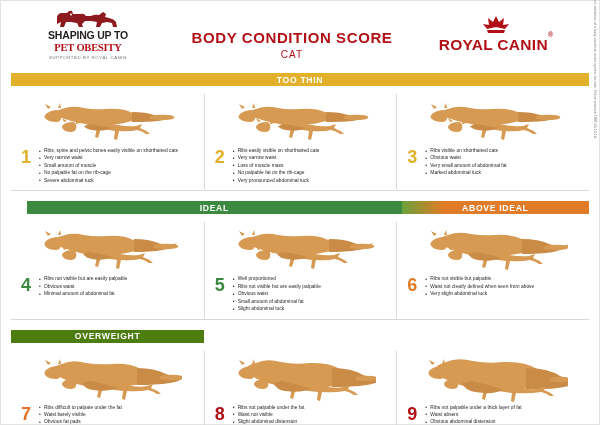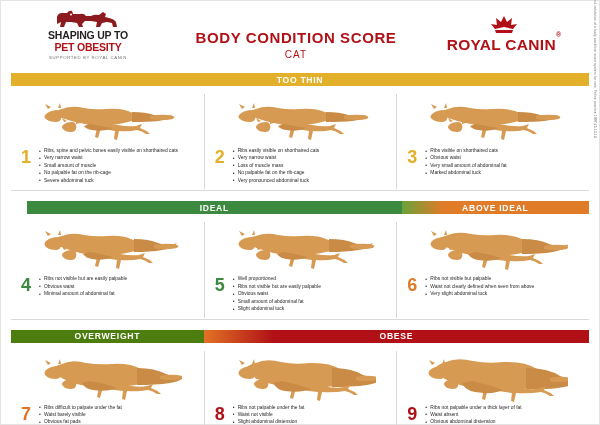--- a/index.html
+++ b/index.html
@@ -16,31 +16,31 @@
     width: 600px; height: 425px;
     background: #fff;
     border: 1px solid #e3e3e3;
   }
 
   
   .header {
     display: flex;
     align-items: center;
     justify-content: space-between;
-    padding: 8px 20px 4px 12px;
+    padding: 8px 28px 4px 12px;
     height: 62px;
   }
   .brand-left { display: flex; flex-direction: column; align-items: center; width: 150px; }
   .dog-silhouette { width: 70px; height: 22px; position: relative; }
   .dog-silhouette svg { display: block; }
   .obesity-title {
     font-size: 10.5px; font-weight: bold; line-height: 1.05;
     color: #231f20; text-align: center; letter-spacing: -0.2px;
   }
-  .obesity-title .l2 { color: #b11116; }
+  .obesity-title .l2 { color: #b11116; font-family: Liberation Serif, serif; }
   .obesity-sub {
     font-size: 4.3px; color: #6d6e71; letter-spacing: 0.6px;
     margin-top: 2px; text-align: center;
   }
   .title-center { text-align: center; flex: 1; margin-top: 20px; }
   .title-main {
     color: #b11116; font-weight: bold; font-size: 15px;
     letter-spacing: 0.6px;
   }
   .title-sub {
@@ -342,21 +342,20 @@
         </div>
       </div>
 
     </div>
   </div>
 
   <div class="sep"></div>
 
   <div class="band-row">
     <div class="band band-over" style="width:193.3px">OVERWEIGHT</div>
-    <div class="band band-obese" style="width:386.6px; background:linear-gradient(to right,#e27225 0%, #b11116 18%, #b11116 100%)">OBESE</div>
   </div>
 
   <div class="section">
     <div class="cards">
 
       <div class="card">
         <div class="cat-img">
           <svg width="150" height="46" viewBox="0 0 150 46">
             <g>
               <path fill="#d79a52" d="M30 7 q10 -5 24 -1 q13 2 26 1 q18 -1 29 5 q13 5 13 9 q0 5 -13 6 q-14 3 -31 3 q-18 0 -29 -2 q-13 -3 -21 -8 q-7 -3 -7 -7 q0 -4 9 -6 Z"></path>

